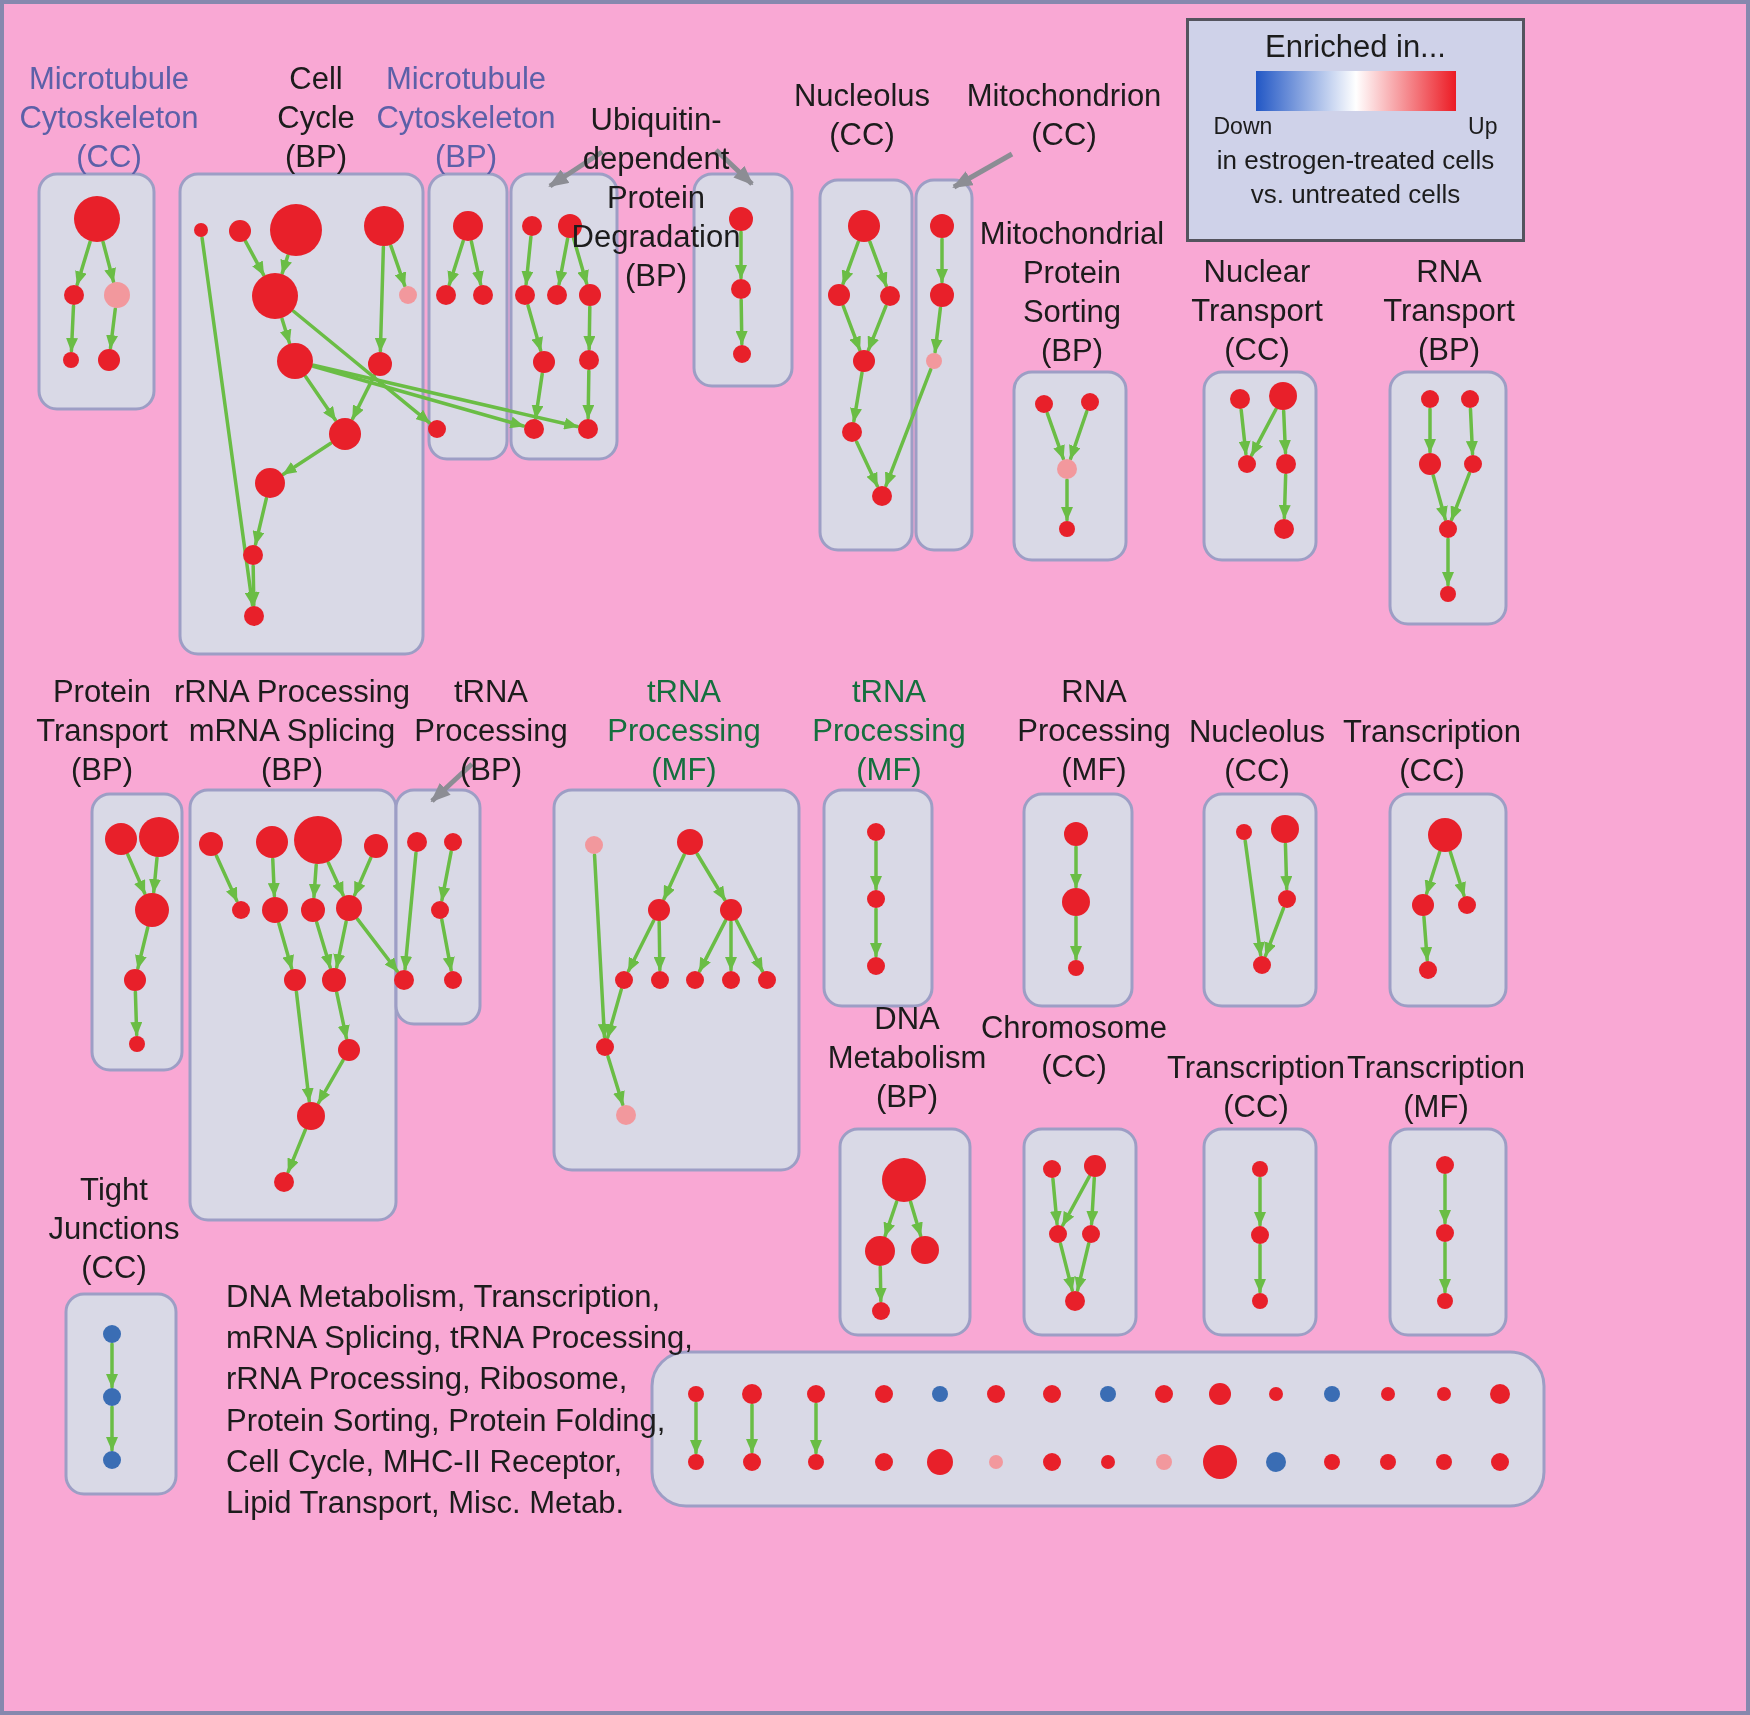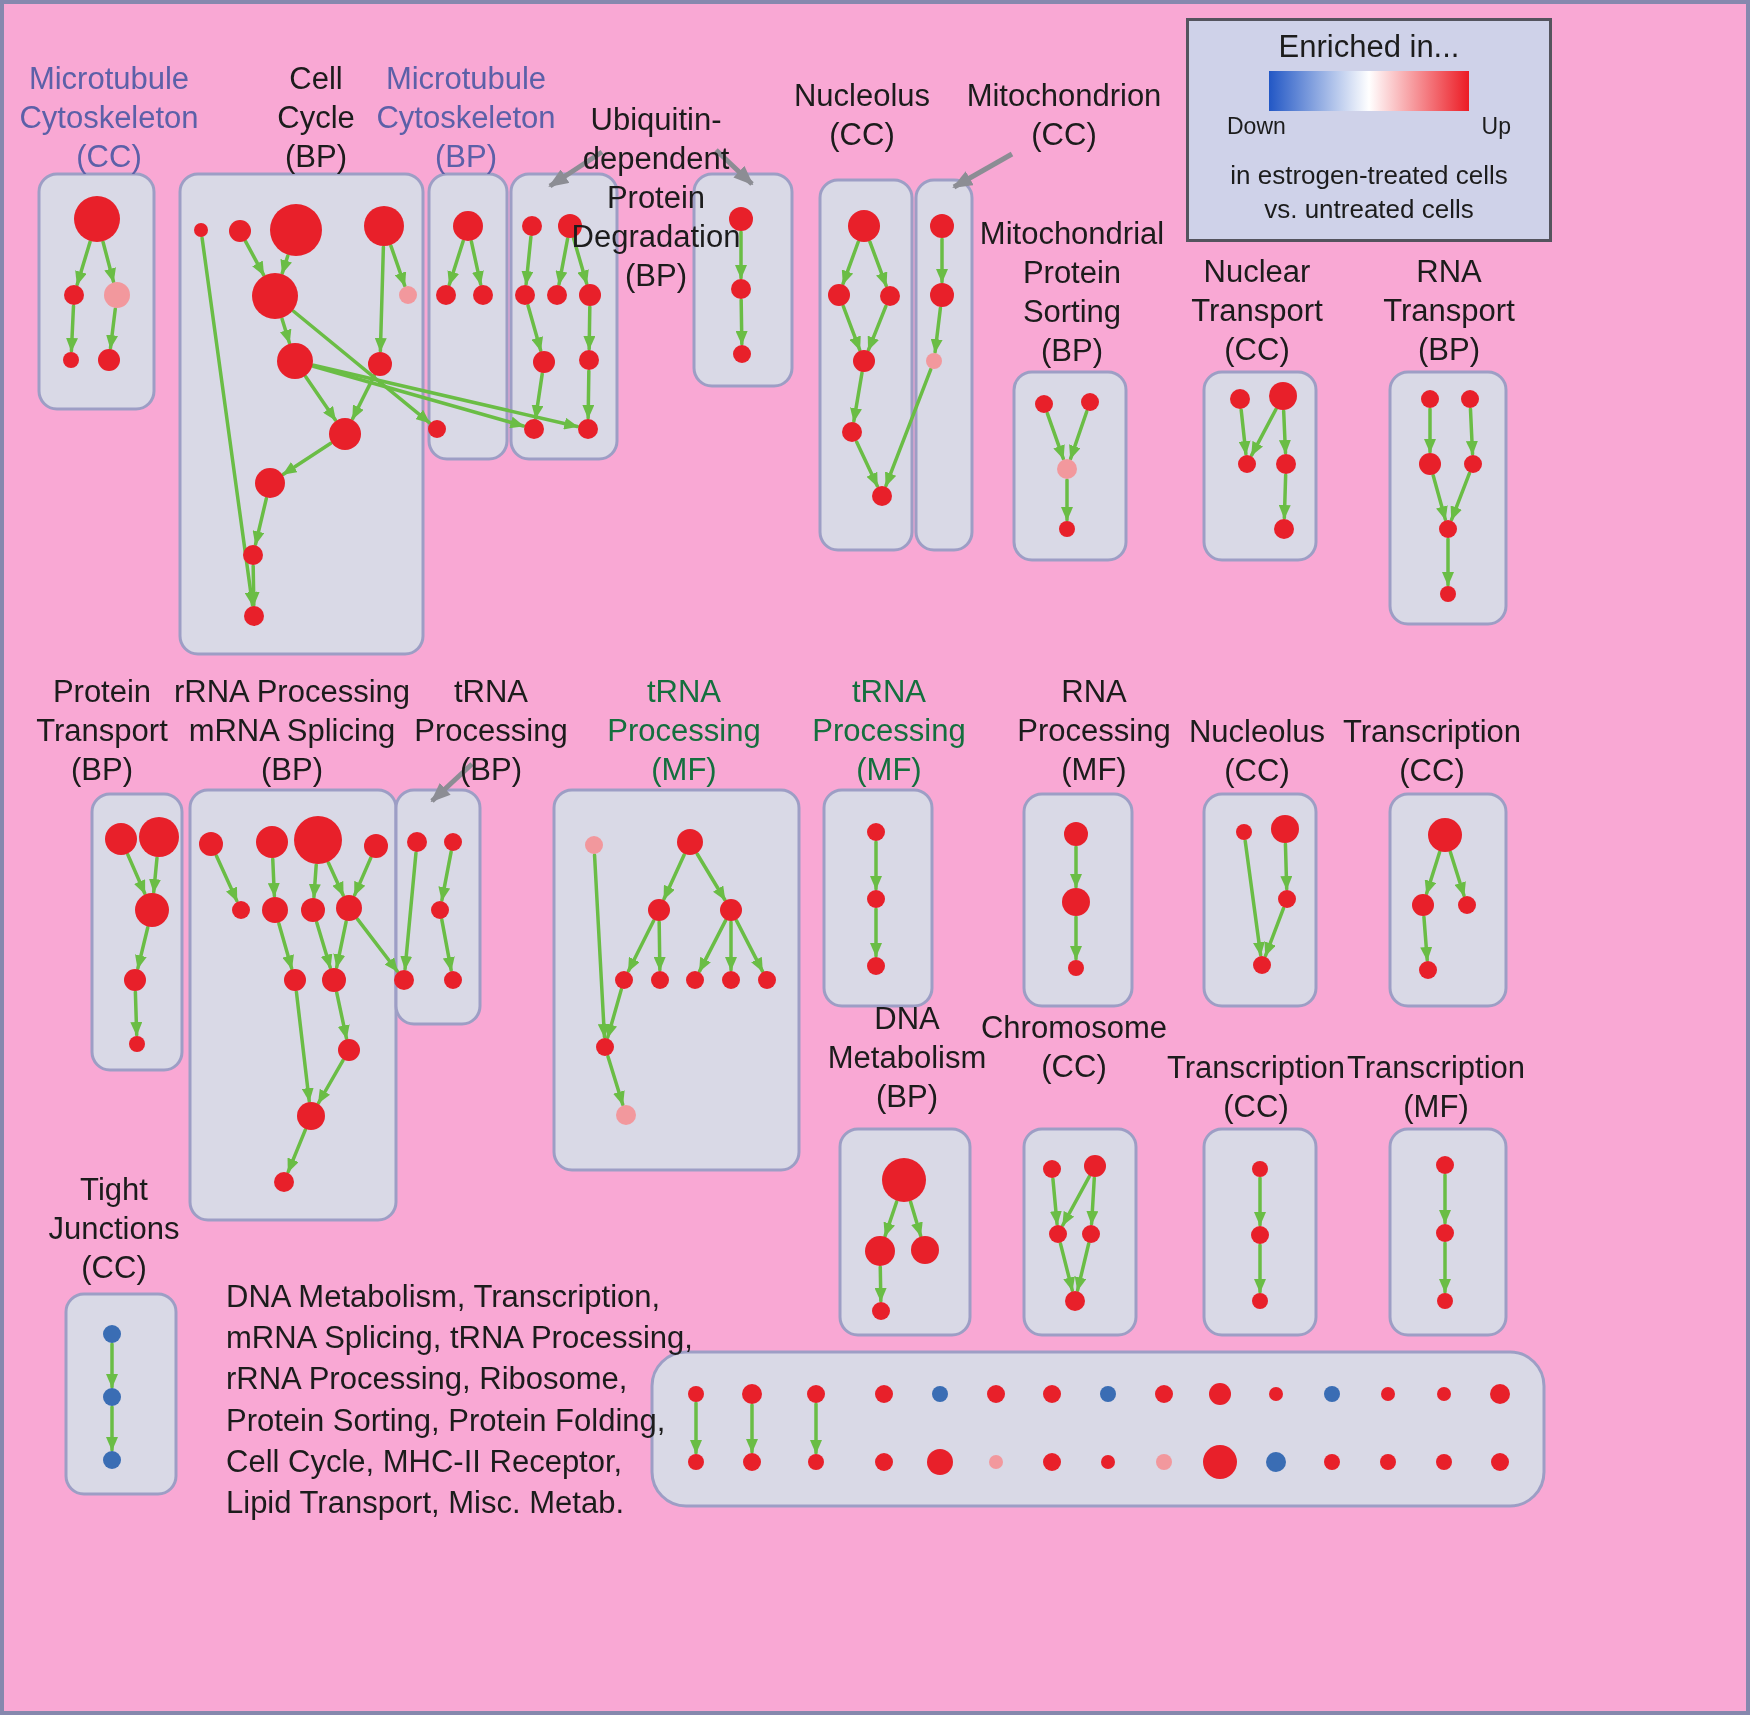--- a/index.html
+++ b/index.html
@@ -9,28 +9,28 @@
     font-family:"Liberation Sans",sans-serif;
   }
   #diagram{position:absolute;left:0;top:0;}
   #labels-layer{position:absolute;inset:0;pointer-events:none;}
   .cluster-label{
     position:absolute;transform:translateX(-50%);
     text-align:center;white-space:pre-line;
     font-size:31px;line-height:1.26;font-weight:400;
   }
   #legend{
-    position:absolute;left:1182px;top:14px;width:366px;height:224px;
+    position:absolute;left:1182px;top:14px;width:339px;height:224px;
     box-sizing:border-box;background:#cfd2e9;border:3px solid #54545e;
     display:flex;flex-direction:column;align-items:center;
   }
   .legend-title{font-size:31px;margin-top:8px;color:#1c1c1c;}
   .legend-gradient{width:200px;height:40px;margin-top:6px;}
   .legend-ends{width:284px;display:flex;justify-content:space-between;font-size:23px;margin-top:2px;color:#1c1c1c;}
-  .legend-sub{font-size:26px;line-height:1.3;margin-top:19px;text-align:center;white-space:pre-line;color:#1c1c1c;}
+  .legend-sub{font-size:26px;line-height:1.3;margin-top:4px;text-align:center;white-space:pre-line;color:#1c1c1c;}
   #footnote{
     position:absolute;left:222px;top:1272px;
     font-size:31px;line-height:1.33;color:#1c1c1c;white-space:pre-line;
   }
 </style>
 </head>
 <body>
 
 <div id="figure" style="background: #f9a8d4;">
   <svg id="diagram" width="1750" height="1715" viewBox="0 0 1750 1715">

